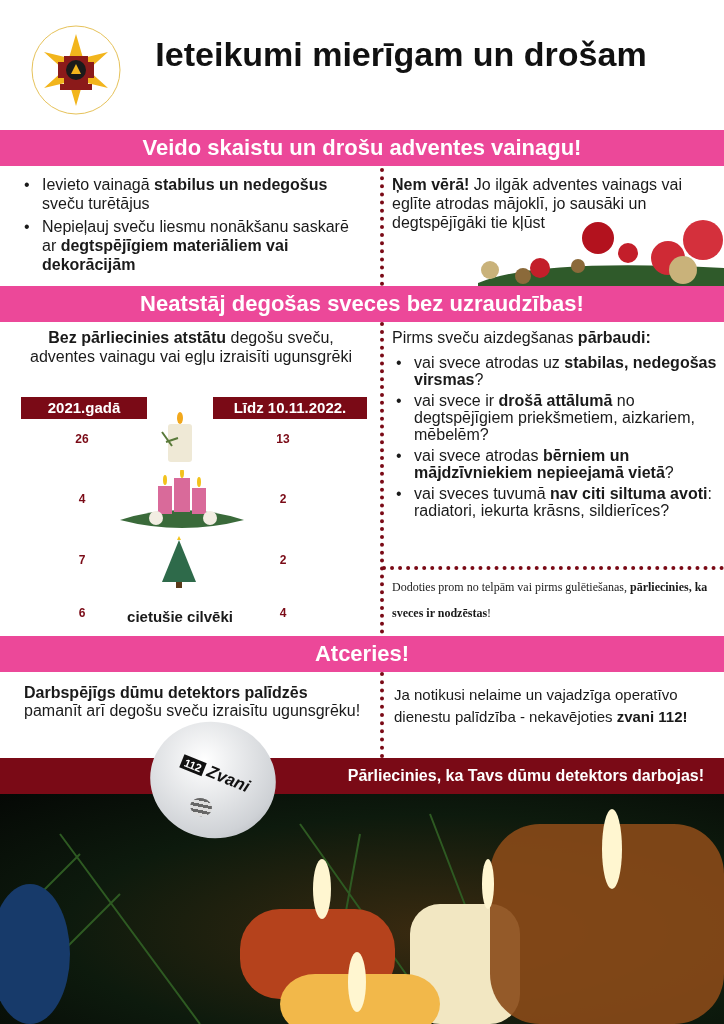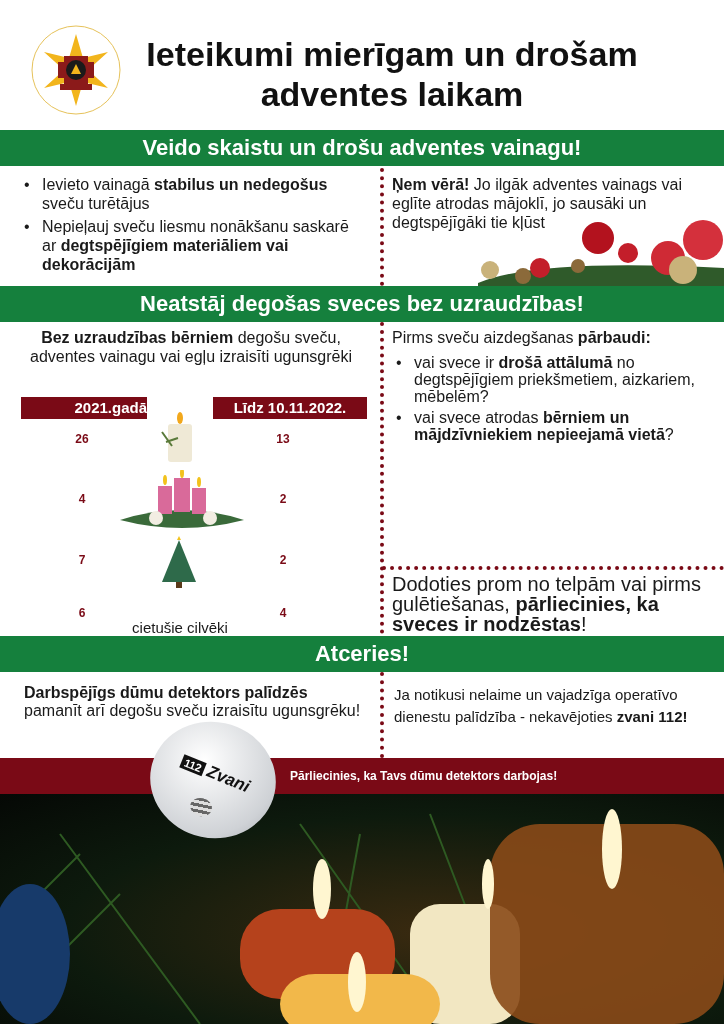--- a/index.html
+++ b/index.html
@@ -1,18 +1,18 @@
 <!DOCTYPE html>
 <html><head>
 <meta charset="utf-8">
 <style>
   * { box-sizing: border-box; margin: 0; padding: 0; }
   body { width: 724px; height: 1024px; background: #ffffff; font-family: "Liberation Sans", sans-serif; color: #1a1a1a; position: relative; overflow: hidden; }
   .abs { position: absolute; }
-  .bar { position: absolute; left: 0; width: 724px; background: #15803d; color: #fff; font-weight: bold; text-align: center; }
+  .bar { position: absolute; left: 0; width: 724px; background: #ec4899; color: #fff; font-weight: bold; text-align: center; }
   .vdiv { position: absolute; width: 0; border-left: 4px dotted #7a0a16; }
   .hdiv { position: absolute; height: 0; border-top: 4px dotted #7a0a16; }
   b { font-weight: bold; text-align: center; }
   ul { list-style: none; }
   ul li { position: relative; padding-left: 22px; margin-bottom: 4px; }
   ul li::before { content: "•"; position: absolute; left: 4px; top: 0; }
   .tag { position: absolute; background: #7a0a16; color: #fff; font-weight: bold; font-size: 15px; text-align: center; height: 22px; line-height: 22px; }
   .num { position: absolute; color: #7a0a16; font-weight: bold; font-size: 12px; width: 40px; text-align: center; }
 </style>
 </head>
@@ -22,23 +22,22 @@
   <svg width="96" height="96" viewBox="0 0 96 96">
     <circle cx="48" cy="48" r="44" fill="#fff" stroke="#e6c25a" stroke-width="1"></circle>
     <polygon points="48,12 55,36 80,30 60,48 80,66 55,60 48,84 41,60 16,66 36,48 16,30 41,36" fill="#f2b51c"></polygon>
     <rect x="36" y="34" width="24" height="28" fill="#8b1a1a"></rect>
     <rect x="30" y="40" width="36" height="16" fill="#8b1a1a"></rect>
     <circle cx="48" cy="48" r="10" fill="#1a1a1a"></circle>
     <polygon points="48,42 53,52 43,52" fill="#f2b51c"></polygon>
     <rect x="32" y="62" width="32" height="6" fill="#8b1a1a"></rect>
   </svg>
 </div>
-<div class="abs" style="left:112px;top:34px;width:560px;text-align:center;font-size:34px;font-weight:bold;line-height:40px;color:#111;">
+<div class="abs" style="left:121px;top:34px;width:560px;text-align:center;font-size:34px;font-weight:bold;line-height:40px;color:#111;">
   <div>Ieteikumi mierīgam un drošam</div>
-  <div>adventes laikam</div>
 </div>
 
 <div class="bar" style="top:130px;height:36px;line-height:36px;font-size:22px;">Veido skaistu un drošu adventes vainagu!</div>
 <div class="abs" style="left:20px;top:175px;width:340px;font-size:16px;line-height:19px;">
   <ul>
     <li><span>Ievieto vainagā </span><b>stabilus un nedegošus</b><span> sveču turētājus</span></li>
     <li><span>Nepieļauj sveču liesmu nonākšanu saskarē ar </span><b>degtspējīgiem materiāliem vai dekorācijām</b><span></span></li>
   </ul>
 </div>
 <div class="vdiv" style="left:380px;top:168px;height:118px;"></div>
@@ -55,23 +54,23 @@
     <circle cx="150" cy="35" r="10" fill="#c31e2a"></circle>
     <circle cx="190" cy="40" r="17" fill="#cf2a35"></circle>
     <circle cx="225" cy="22" r="20" fill="#d4303c"></circle>
     <circle cx="205" cy="52" r="14" fill="#c9b27a"></circle>
     <circle cx="100" cy="48" r="7" fill="#8b6a3a"></circle>
   </svg>
 </div>
 
 <div class="bar" style="top:286px;height:36px;line-height:36px;font-size:22px;">Neatstāj degošas sveces bez uzraudzības!</div>
 <div class="abs" style="left:16px;top:328px;width:350px;text-align:center;font-size:16px;line-height:19px;">
-  <b>Bez uzraudzības bērniem</b><span> degošu sveču, adventes vainagu vai egļu izraisīti ugunsgrēki</span>
+  <b>Bez pārliecinies atstātu</b><span> degošu sveču, adventes vainagu vai egļu izraisīti ugunsgrēki</span>
 </div>
-<div class="tag" style="left:21px;top:397px;width:126px;text-align:right;">2021.gadā</div>
+<div class="tag" style="left:21px;top:397px;width:126px;">2021.gadā</div>
 <div class="tag" style="left:213px;top:397px;width:154px;">Līdz 10.11.2022.</div>
 
 <div class="num" style="left:62px;top:432px;">26</div>
 <div class="num" style="left:263px;top:432px;">13</div>
 <div class="abs" style="left:158px;top:412px;width:40px;height:52px;">
   <svg width="40" height="52" viewBox="0 0 40 52">
       <rect x="10" y="12" width="24" height="38" rx="3" fill="#efe9d6"></rect>
       <ellipse cx="22" cy="6" rx="3" ry="6" fill="#f2a81c"></ellipse>
       <path d="M4 20 L14 34 M8 30 L20 26" stroke="#5a7a3a" stroke-width="2"></path>
     </svg>
@@ -98,47 +97,49 @@
 <div class="abs" style="left:158px;top:536px;width:42px;height:54px;">
   <svg width="42" height="54" viewBox="0 0 42 54">
       <polygon points="21,4 38,46 4,46" fill="#2e6a4a"></polygon>
       <rect x="18" y="46" width="6" height="6" fill="#5a3a1a"></rect>
       <polygon points="21,0 23,4 19,4" fill="#f2c21c"></polygon>
     </svg>
 </div>
 
 <div class="num" style="left:62px;top:606px;">6</div>
 <div class="num" style="left:263px;top:606px;">4</div>
-<div class="abs" style="left:118px;top:608px;width:124px;text-align:center;font-weight:normal;font-size:15px;margin-top:11px;">cietušie cilvēki</div>
+<div class="abs" style="left:118px;top:608px;width:124px;text-align:center;font-weight:bold;font-size:15px;">cietušie cilvēki</div>
 
 <div class="vdiv" style="left:380px;top:322px;height:312px;"></div>
 <div class="abs" style="left:392px;top:329px;width:325px;font-size:16px;">
   <span>Pirms sveču aizdegšanas </span><b>pārbaudi:</b>
 </div>
 <div class="abs" style="left:392px;top:354px;width:328px;font-size:16px;line-height:17px;">
   <ul>
+    <li><span>vai svece atrodas uz </span><b>stabilas, nedegošas virsmas</b><span>?</span></li>
     <li><span>vai svece ir </span><b>drošā attālumā</b><span> no degtspējīgiem priekšmetiem, aizkariem, mēbelēm?</span></li>
     <li><span>vai svece atrodas </span><b>bērniem un mājdzīvniekiem nepieejamā vietā</b><span>?</span></li>
+    <li><span>vai sveces tuvumā </span><b>nav citi siltuma avoti</b><span>: radiatori, iekurta krāsns, sildierīces?</span></li>
   </ul>
 </div>
 <div class="hdiv" style="left:382px;top:566px;width:342px;"></div>
-<div class="abs" style="left:392px;top:574px;width:325px;font-size:20px;line-height:20px;">
+<div class="abs" style="left:392px;top:574px;width:325px;font-size:12px;line-height:26px;font-family:Liberation Serif, serif;">
   <span>Dodoties prom no telpām vai pirms gulētiešanas, </span><b>pārliecinies, ka sveces ir nodzēstas</b><span>!</span>
 </div>
 
 <div class="bar" style="top:636px;height:36px;line-height:36px;font-size:22px;">Atceries!</div>
 <div class="abs" style="left:24px;top:684px;width:340px;font-size:16px;line-height:18px;">
   <b>Darbspējīgs dūmu detektors palīdzēs</b><span> pamanīt arī degošu sveču izraisītu ugunsgrēku!</span>
 </div>
 <div class="vdiv" style="left:380px;top:672px;height:86px;"></div>
 <div class="abs" style="left:394px;top:684px;width:325px;font-size:15px;line-height:22px;">
   <span>Ja notikusi nelaime un vajadzīga operatīvo dienestu palīdzība - nekavējoties </span><b>zvani 112!</b>
 </div>
 <div class="abs" style="left:0;top:758px;width:724px;height:36px;background:#7a0a16;"></div>
-<div class="abs" style="left:290px;top:758px;width:420px;height:36px;line-height:36px;color:#fff;font-weight:bold;font-size:12px;">Pārliecinies, ka Tavs dūmu detektors darbojas!</div>
+<div class="abs" style="left:284px;top:758px;width:420px;height:36px;line-height:36px;text-align:right;color:#fff;font-weight:bold;font-size:16px;">Pārliecinies, ka Tavs dūmu detektors darbojas!</div>
 
 <div class="abs" style="left:0;top:794px;width:724px;height:230px;background:radial-gradient(ellipse at 60% 60%, #3a2a10 0%, #0d1a0d 60%, #050805 100%);overflow:hidden;">
   <svg width="724" height="230" viewBox="0 0 724 230">
     <g stroke="#2e5a22" stroke-width="2">
       <path d="M60 40 L200 230 M80 60 L20 120 M120 100 L40 180 M300 30 L420 200 M360 40 L340 150 M430 20 L480 150"></path>
     </g>
     <ellipse cx="30" cy="160" rx="40" ry="70" fill="#173a6a"></ellipse>
     <rect x="240" y="115" width="155" height="90" rx="40" fill="#b5421c"></rect>
     <rect x="410" y="110" width="110" height="120" rx="30" fill="#f2e7c2"></rect>
     <rect x="280" y="180" width="160" height="60" rx="35" fill="#f2b84a"></rect>

